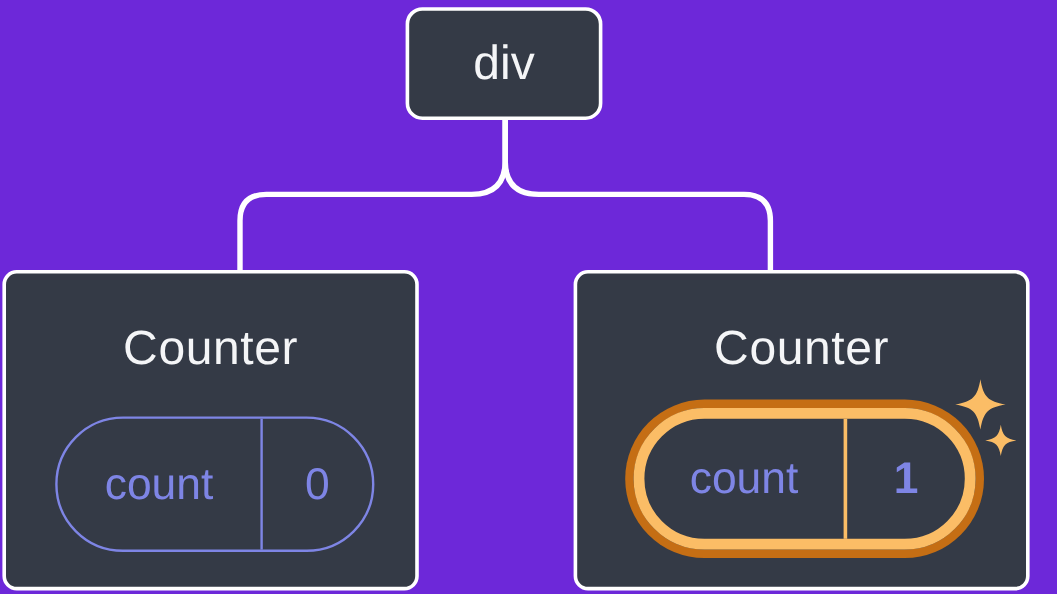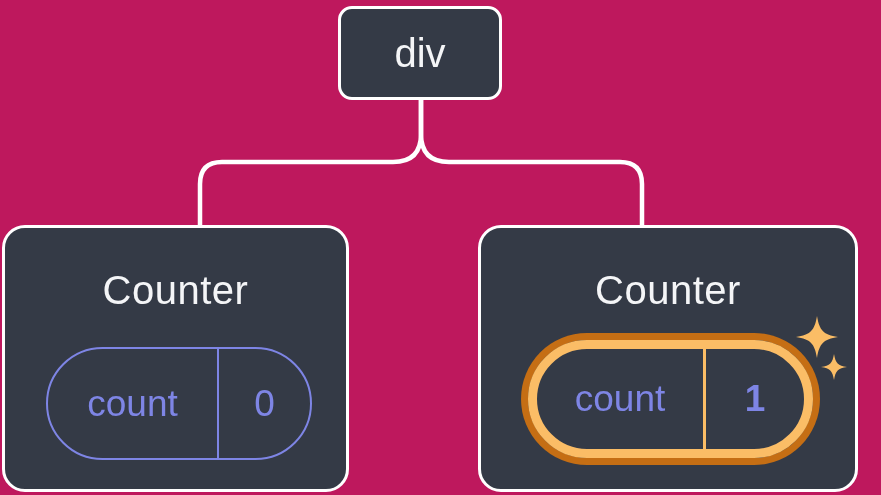--- a/index.html
+++ b/index.html
@@ -4,21 +4,21 @@
 <style>
   html, body { margin: 0; padding: 0; }
   body {
     font-family: "Liberation Sans", "DejaVu Sans", sans-serif;
     background: #4d6570;
   }
   .stage {
     position: relative;
     width: 881px;
     height: 495px;
-    background: #be185d;
+    background: #6d28d9;
     overflow: hidden;
   }
   svg.layer {
     position: absolute;
     left: 0; top: 0;
     width: 881px; height: 495px;
     pointer-events: none;
   }
   #connector-layer { z-index: 1; }
   #sparkle-layer   { z-index: 3; }
@@ -39,21 +39,21 @@
     z-index: 2;
   }
 
   .counter-card {
     position: absolute;
     top: 225px;
     height: 267px;
     box-sizing: border-box;
     background: #343a46;
     border: 3px solid #ffffff;
-    border-radius: 23px;
+    border-radius: 12px;
     z-index: 2;
   }
   .counter-card.left  { left: 2px;  width: 347px; }
   .counter-card.right { left: 478px; width: 380px; }
 
   .card-title {
     margin-top: 40px;
     text-align: center;
     color: #f4f5f7;
     font-size: 40px;

